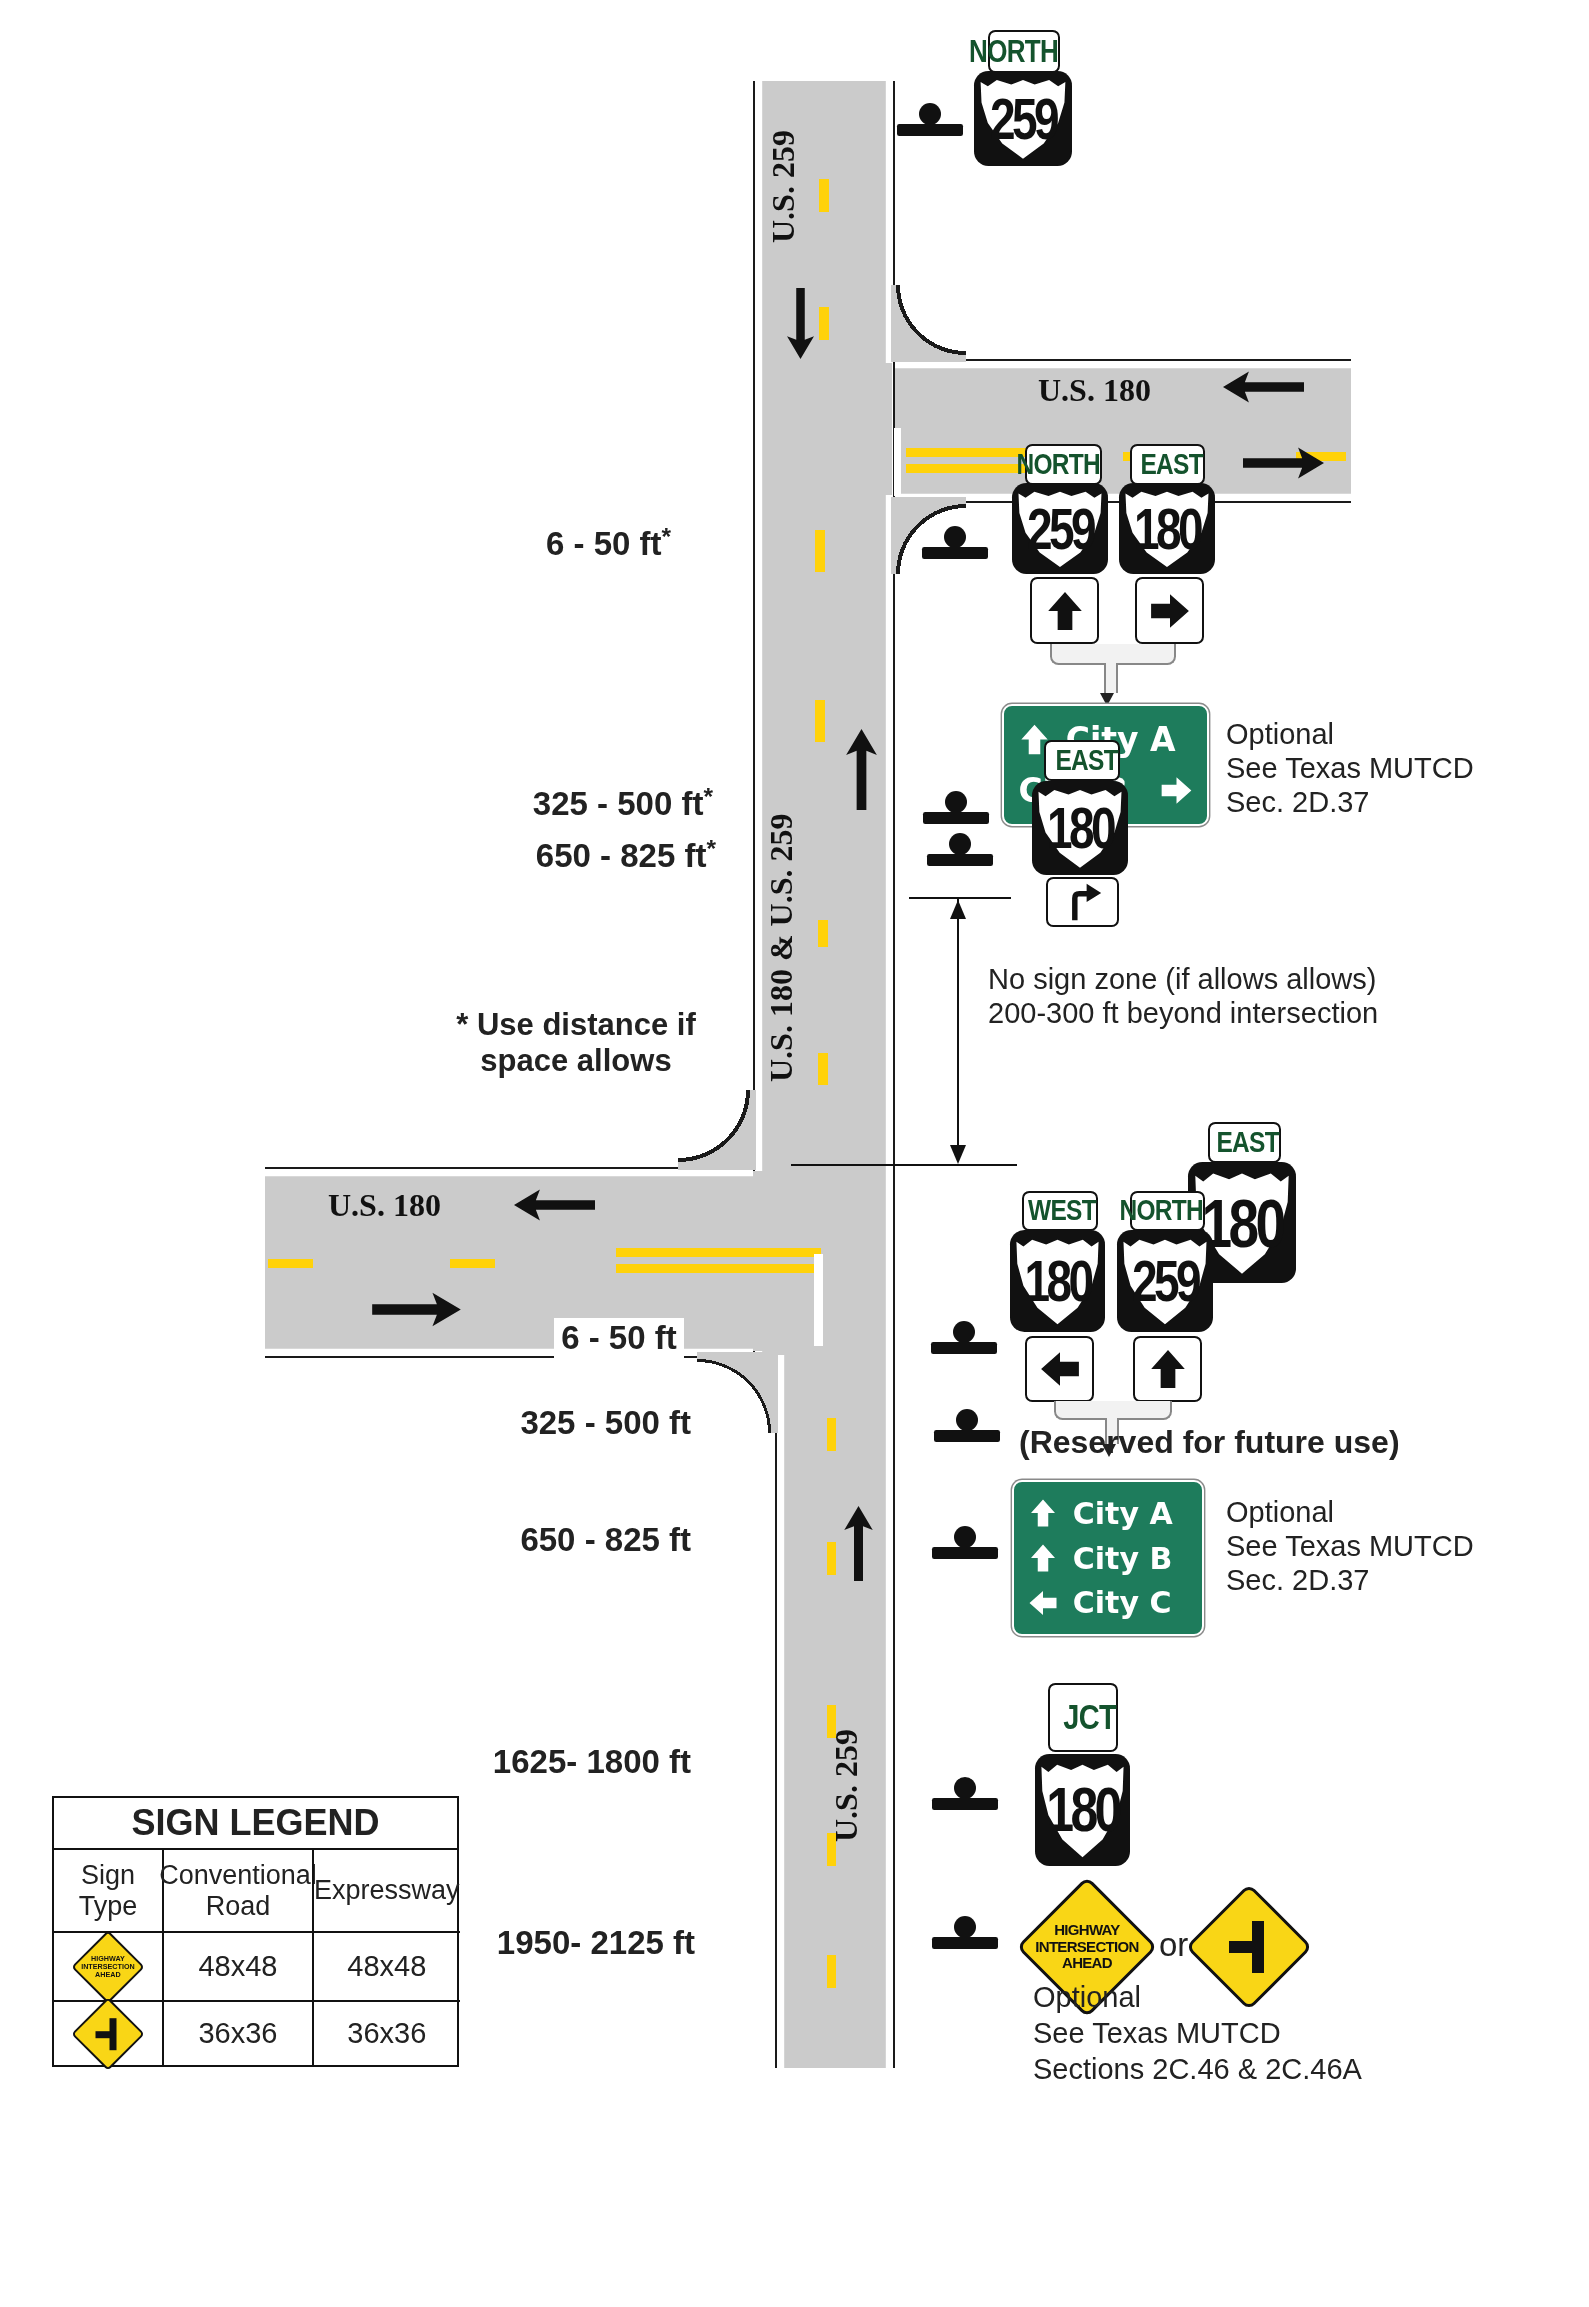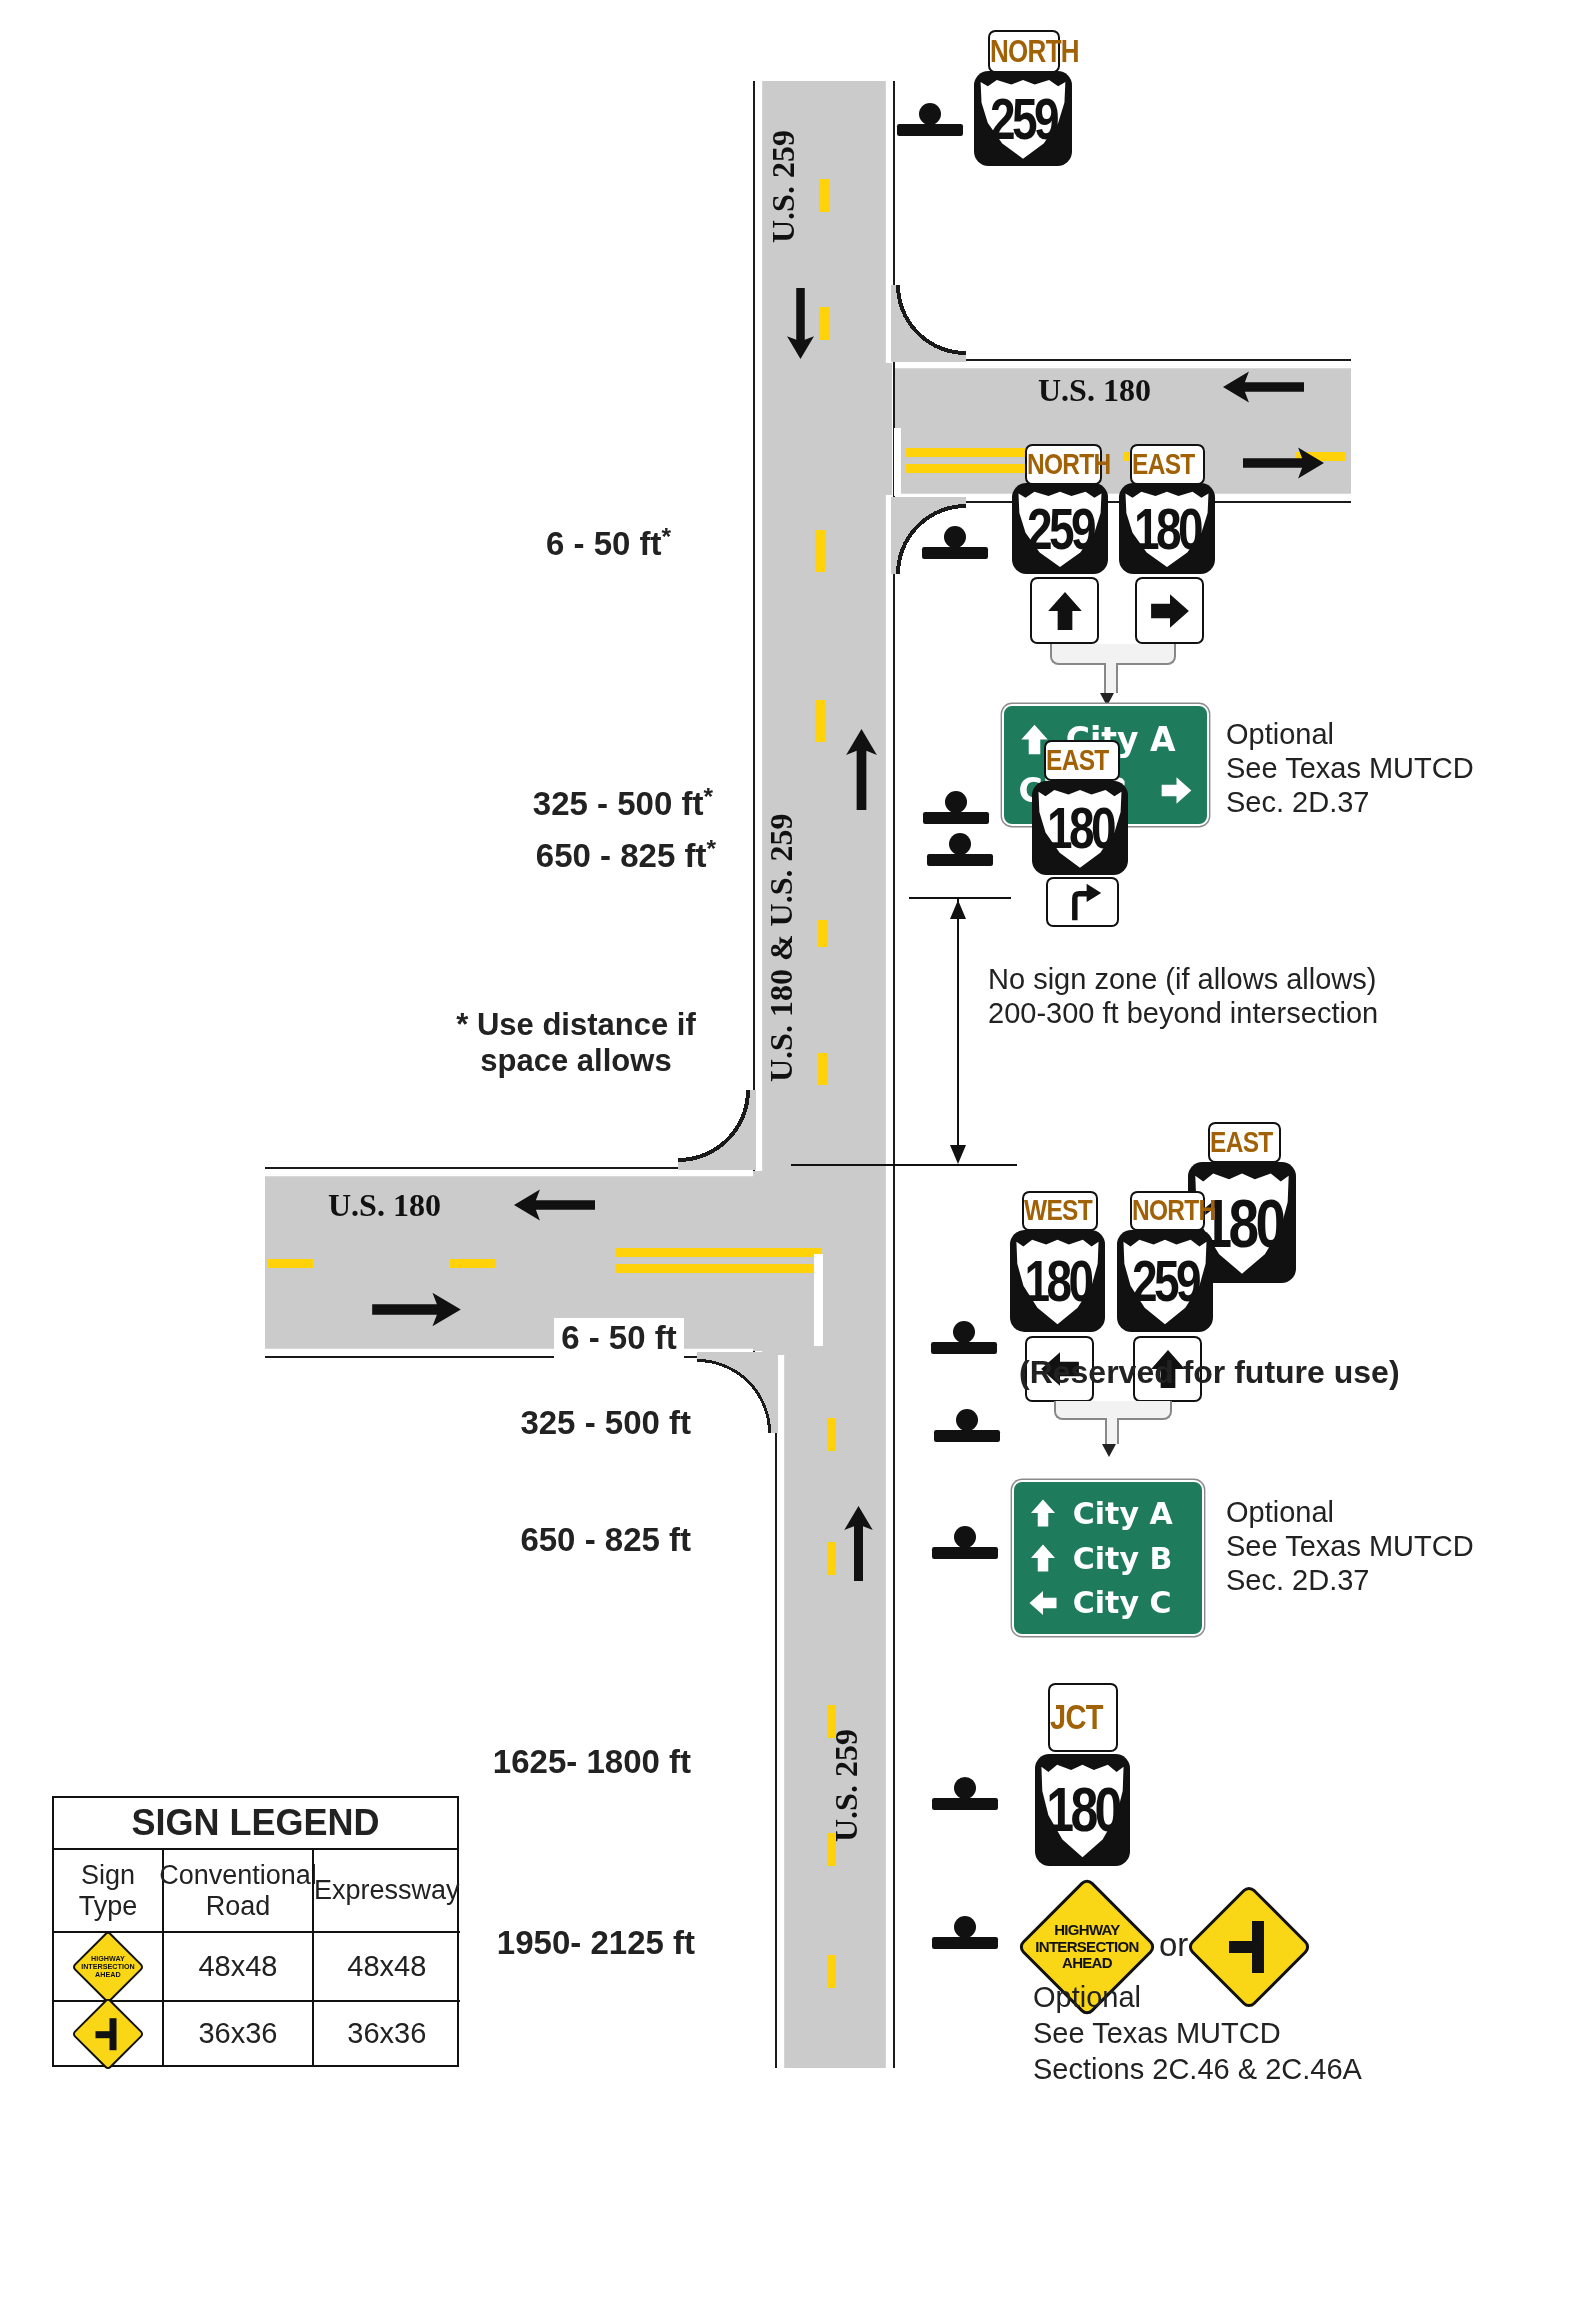--- a/index.html
+++ b/index.html
@@ -21,21 +21,21 @@
   .vert{writing-mode:vertical-rl;transform:rotate(180deg);text-align:center}
   .dist{position:absolute;font-weight:bold;font-size:33px;color:#222;white-space:nowrap}
   .dist sup{font-size:24.5px;vertical-align:10px}
   .note{position:absolute;font-size:29px;color:#222;white-space:nowrap;line-height:34px}
   
   .post{position:absolute;width:66px;height:35px}
   .post .bar{position:absolute;left:0;top:22px;width:66px;height:12.2px;background:#111;border-radius:2.2px}
   .post .dot{position:absolute;left:21.6px;top:1.4px;width:22px;height:22px;border-radius:50%;background:#111}
   
   .plaque{position:absolute;background:#fff;border:2.9px solid #111;border-radius:7.2px;
-          display:flex;align-items:center;justify-content:flex-start;font-weight:bold;color:#a16207}
+          display:flex;align-items:center;justify-content:flex-end;font-weight:bold;color:#14532d}
   .plaque span{transform:scaleY(1.18);letter-spacing:-0.7px}
   .shield{position:absolute;background:#111;border-radius:14.4px}
   .shield .blob{position:absolute;left:4%;top:3%;width:92%;height:94%;background:#fff;
      clip-path:polygon(50% 7%,63% 12%,79% 7%,89% 14%,97% 9%,96% 32%,89% 55%,73% 78%,50% 95%,27% 78%,11% 55%,4% 32%,3% 9%,11% 14%,21% 7%,37% 12%)}
   .shield .num{position:absolute;inset:0;display:flex;align-items:center;justify-content:center;
      font-weight:bold;font-size:46px;letter-spacing:-3.6px;color:#111;transform:scaleY(1.25)}
   .aplaque{position:absolute;background:#fff;border:2.9px solid #111;border-radius:7.2px;
      display:flex;align-items:center;justify-content:center}
   .aplaque svg{fill:#111}
   .bracket{position:absolute;background:#f2f2f2;border:2.2px solid #888;border-top:none;border-radius:0 0 8.6px 8.6px}
@@ -305,21 +305,21 @@
       </svg>
     </div>
   <div class="bracket" style="left:1054px;top:1401px;width:114px;height:17.3px"></div>
   <div class="bstem" style="left:1105px;top:1418px;height:26px"></div>
   <div class="btip" style="left:1102px;top:1444px"></div>
 
   <div class="post" style="left:934px;top:1408px">
       <div class="dot"></div>
       <div class="bar"></div>
     </div>
-  <div class="dist" style="left:1019px;top:1354px;font-size:32px">(Reserved for future use)</div>
+  <div class="dist" style="left:1019px;top:1424px;font-size:32px">(Reserved for future use)</div>
 
   <div class="post" style="left:932px;top:1525px">
       <div class="dot"></div>
       <div class="bar"></div>
     </div>
   <div class="gsign" style="left:1012px;top:1480px;width:192px;height:156px">
     <div class="grow" style="font-size:30px">
       <svg width="30" height="30" viewBox="0 0 40 40">
           <path d="M20 2 L36 20 H27 V38 H13 V20 H4 Z"></path>
         </svg>

